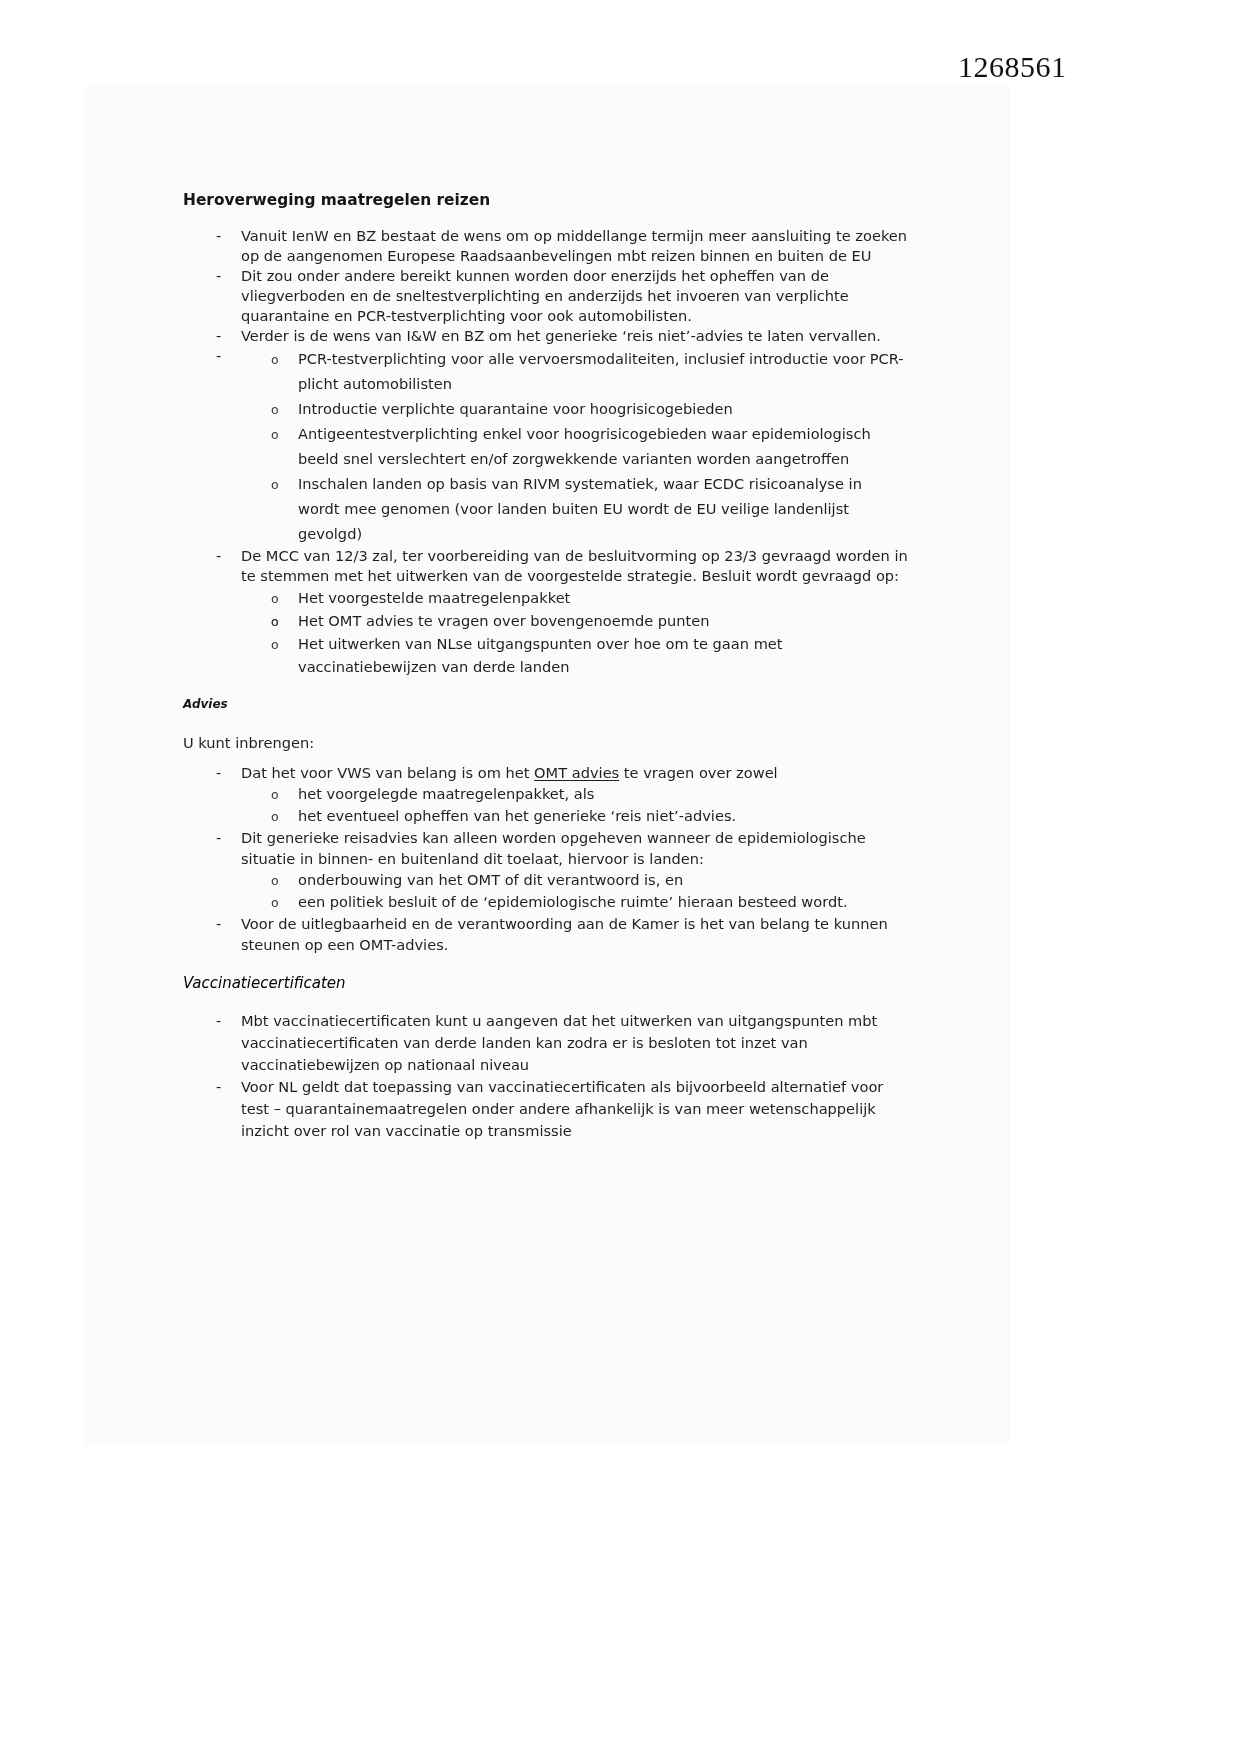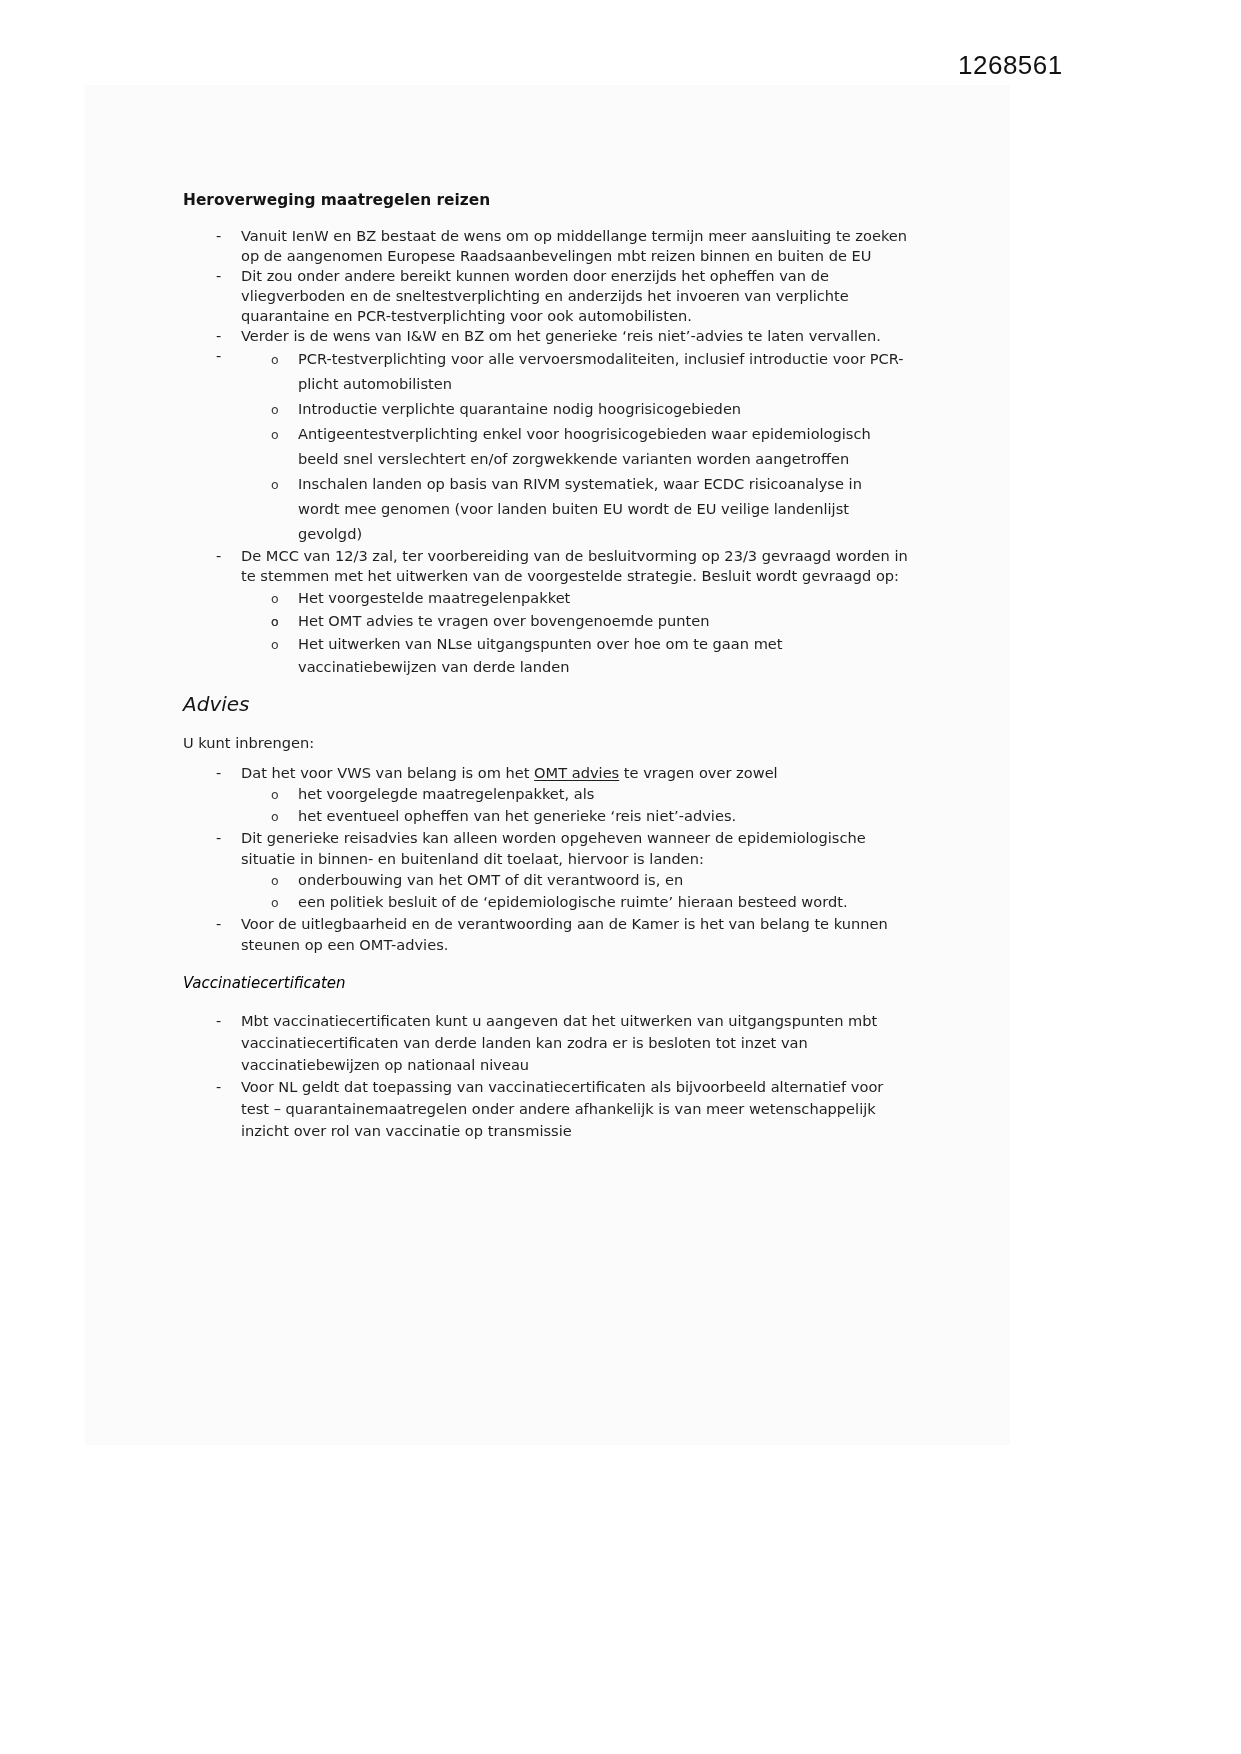--- a/index.html
+++ b/index.html
@@ -11,22 +11,22 @@
     position:relative;
     overflow:hidden;
   }
   .scan-bg {
     position:absolute; left:85px; top:85px;
     width:925px; height:1360px;
     background:#fbfbfb;
   }
   .doc-number {
     position:absolute; left:958px; top:50px;
-    font-family:Liberation Sans, sans-serif;
-    font-size:26px; color:#121212; letter-spacing:0.5px;
+    font-family:Liberation Serif, serif;
+    font-size:30px; color:#121212; letter-spacing:0.5px;
   }
   .content {
     position:absolute; left:183px; top:190px;
     width:725px;
     font-size:14.6px; line-height:20px;
   }
   .title {
     font-size:15.4px; font-weight:bold; margin:0 0 16px 0;
     line-height:20px; color:#151515;
   }
@@ -38,21 +38,21 @@
   .sublist > li { padding-left:57px; line-height:25px; }
   .sublist > li > .m {
     position:absolute; left:30px; top:1px;
     font-size:12.5px; color:#383838;
   }
   .sublist.mid > li { line-height:23px; }
   .sublist.tight > li { line-height:22px; }
   .advies-list > li { line-height:21px; }
   .vacc-list > li { line-height:22px; }
   .h-advies {
-    font-size:20px; font-weight:normal; font-style:italic;
+    font-size:12px; font-weight:bold; font-style:italic;
     margin:16px 0 0 0; line-height:21px; color:#151515;
   }
   .intro { margin:17px 0 9px 0; line-height:21px; }
   .h-vacc {
     font-size:15px; font-style:italic; font-weight:normal;
     margin:18px 0 16px 0; line-height:21px; color:#000000;
   }
   .u { text-decoration:underline; text-underline-offset:2px; }
 </style>
 </head>
@@ -81,21 +81,21 @@
     </li>
     <li>
       <span class="m">-</span>
       <ul class="sublist">
         <li>
           <span class="m">o</span>
           <span class="t">PCR-testverplichting voor alle vervoersmodaliteiten, inclusief introductie voor PCR-plicht automobilisten</span>
         </li>
         <li>
           <span class="m">o</span>
-          <span class="t">Introductie verplichte quarantaine nodig hoogrisicogebieden</span>
+          <span class="t">Introductie verplichte quarantaine voor hoogrisicogebieden</span>
         </li>
         <li>
           <span class="m">o</span>
           <span class="t">Antigeentestverplichting enkel voor hoogrisicogebieden waar epidemiologisch beeld snel verslechtert en/of zorgwekkende varianten worden aangetroffen</span>
         </li>
         <li>
           <span class="m">o</span>
           <span class="t">Inschalen landen op basis van RIVM systematiek, waar ECDC risicoanalyse in wordt mee genomen (voor landen buiten EU wordt de EU veilige landenlijst gevolgd)</span>
         </li>
       </ul>

